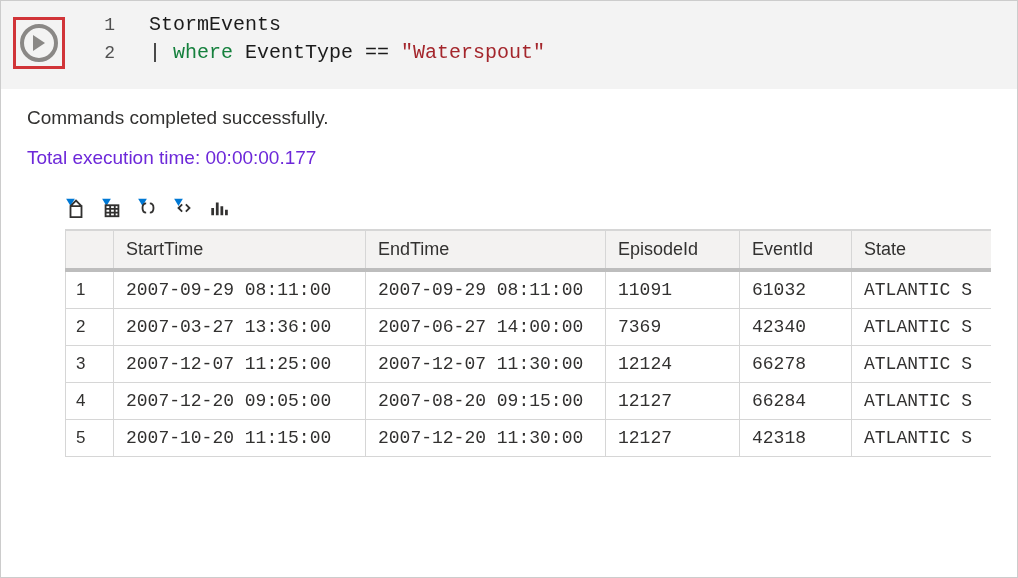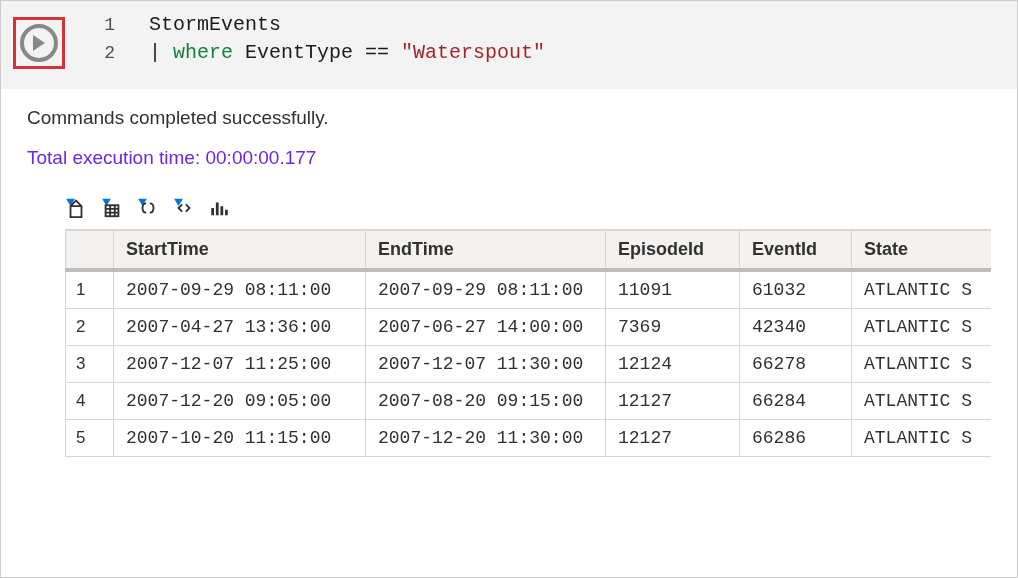--- a/index.html
+++ b/index.html
@@ -122,21 +122,21 @@
     border-right: 1px solid #d6d6d6;
     border-bottom: 1px solid #d6d6d6;
     padding: 8px 12px;
     text-align: left;
     white-space: nowrap;
     overflow: hidden;
   }
   table.results th {
     background: #f3f2f1;
     font-family: "Segoe UI", Arial, sans-serif;
-    font-weight: 700;
+    font-weight: 400;
     font-size: 18px;
     border-top: 1px solid #d6d6d6;
     border-bottom: 4px solid #bdbdbd;
   }
   table.results td.row-idx {
     font-family: "Segoe UI", Arial, sans-serif;
     font-size: 17px;
     padding-left: 10px;
   }
   
@@ -239,21 +239,21 @@
             <tr>
               <td class="row-idx">1</td>
               <td>2007-09-29 08:11:00</td>
               <td>2007-09-29 08:11:00</td>
               <td>11091</td>
               <td>61032</td>
               <td>ATLANTIC S</td>
             </tr>
             <tr>
               <td class="row-idx">2</td>
-              <td>2007-04-27 13:36:00</td>
+              <td>2007-03-27 13:36:00</td>
               <td>2007-06-27 14:00:00</td>
               <td>7369</td>
               <td>42340</td>
               <td>ATLANTIC S</td>
             </tr>
             <tr>
               <td class="row-idx">3</td>
               <td>2007-12-07 11:25:00</td>
               <td>2007-12-07 11:30:00</td>
               <td>12124</td>
@@ -266,21 +266,21 @@
               <td>2007-08-20 09:15:00</td>
               <td>12127</td>
               <td>66284</td>
               <td>ATLANTIC S</td>
             </tr>
             <tr>
               <td class="row-idx">5</td>
               <td>2007-10-20 11:15:00</td>
               <td>2007-12-20 11:30:00</td>
               <td>12127</td>
-              <td>66286</td>
+              <td>42318</td>
               <td>ATLANTIC S</td>
             </tr>
           </tbody>
       </table>
     </div>
   </div>
 
 </div>
 
 </body></html>

